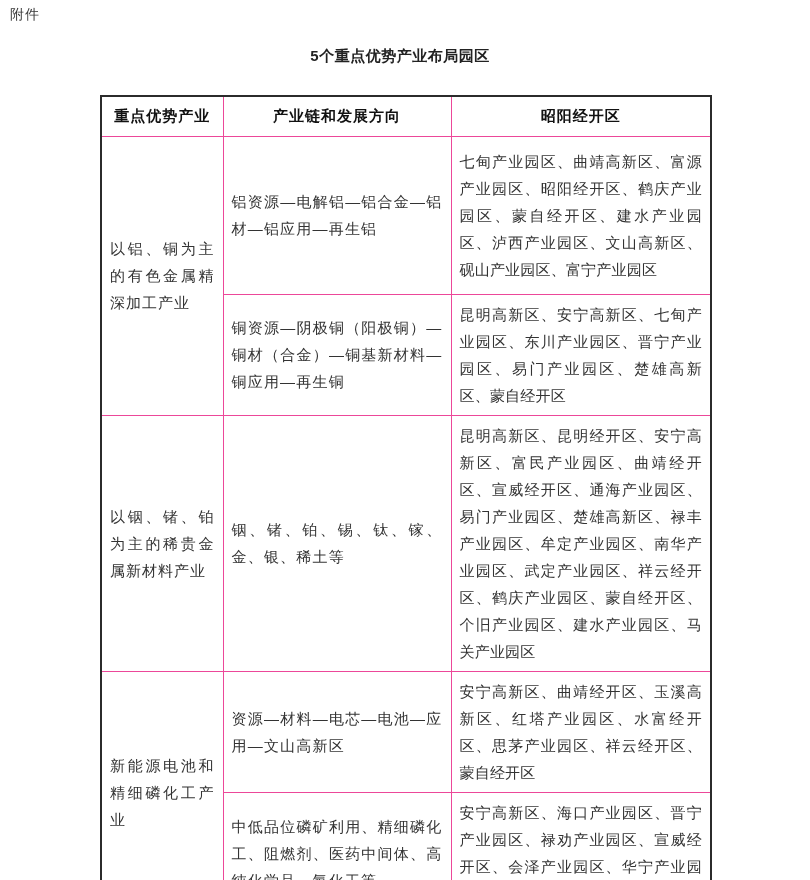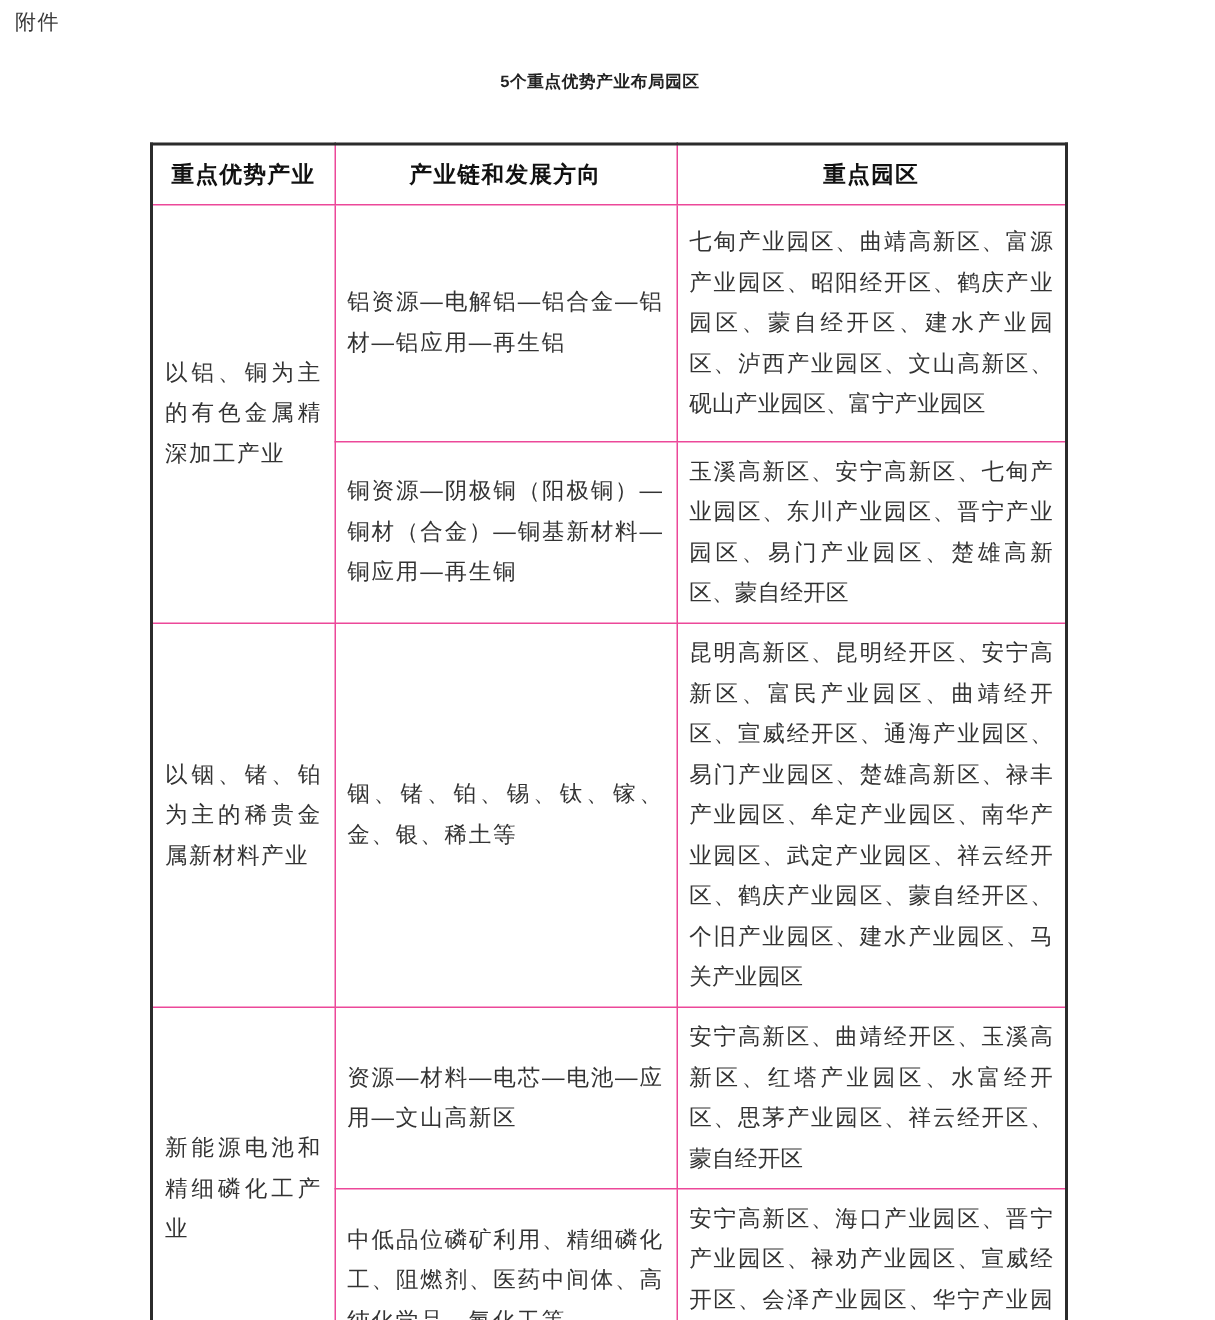--- a/index.html
+++ b/index.html
@@ -25,21 +25,21 @@
     font-size: 14px;
     color: #3a3a3a;
     letter-spacing: 1px;
   }
   .doc-title {
     position: absolute;
     top: 47px;
     left: 0;
     width: 800px;
     text-align: center;
-    font-size: 11px;
+    font-size: 15px;
     font-weight: bold;
     color: #222222;
     letter-spacing: 0.5px;
   }
   table.industry-table {
     position: absolute;
     top: 95px;
     left: 100px;
     width: 610px;
     border-collapse: collapse;
@@ -106,32 +106,32 @@
   <table class="industry-table">
     <colgroup>
       <col style="width:122px">
       <col style="width:228px">
       <col style="width:260px">
     </colgroup>
     <thead>
       <tr class="row-header">
         <th>重点优势产业</th>
         <th>产业链和发展方向</th>
-        <th>重点园区</th>
+        <th>昭阳经开区</th>
       </tr>
     </thead>
     <tbody>
       <tr class="row-1a">
         <td class="cell-industry" rowspan="2">以铝、铜为主的有色金属精深加工产业</td>
         <td class="cell-chain">铝资源—电解铝—铝合金—铝材—铝应用—再生铝</td>
         <td class="cell-parks">七甸产业园区、曲靖高新区、富源产业园区、昭阳经开区、鹤庆产业园区、蒙自经开区、建水产业园区、泸西产业园区、文山高新区、砚山产业园区、富宁产业园区</td>
       </tr>
       <tr class="row-1b">
         <td class="cell-chain">铜资源—阴极铜（阳极铜）—铜材（合金）—铜基新材料—铜应用—再生铜</td>
-        <td class="cell-parks">玉溪高新区、安宁高新区、七甸产业园区、东川产业园区、晋宁产业园区、易门产业园区、楚雄高新区、蒙自经开区</td>
+        <td class="cell-parks">昆明高新区、安宁高新区、七甸产业园区、东川产业园区、晋宁产业园区、易门产业园区、楚雄高新区、蒙自经开区</td>
       </tr>
       <tr class="row-2">
         <td class="cell-industry">以铟、锗、铂为主的稀贵金属新材料产业</td>
         <td class="cell-chain">铟、锗、铂、锡、钛、镓、金、银、稀土等</td>
         <td class="cell-parks">昆明高新区、昆明经开区、安宁高新区、富民产业园区、曲靖经开区、宣威经开区、通海产业园区、易门产业园区、楚雄高新区、禄丰产业园区、牟定产业园区、南华产业园区、武定产业园区、祥云经开区、鹤庆产业园区、蒙自经开区、个旧产业园区、建水产业园区、马关产业园区</td>
       </tr>
       <tr class="row-3a">
         <td class="cell-industry" rowspan="2">新能源电池和精细磷化工产业</td>
         <td class="cell-chain">资源—材料—电芯—电池—应用—文山高新区</td>
         <td class="cell-parks">安宁高新区、曲靖经开区、玉溪高新区、红塔产业园区、水富经开区、思茅产业园区、祥云经开区、蒙自经开区</td>

